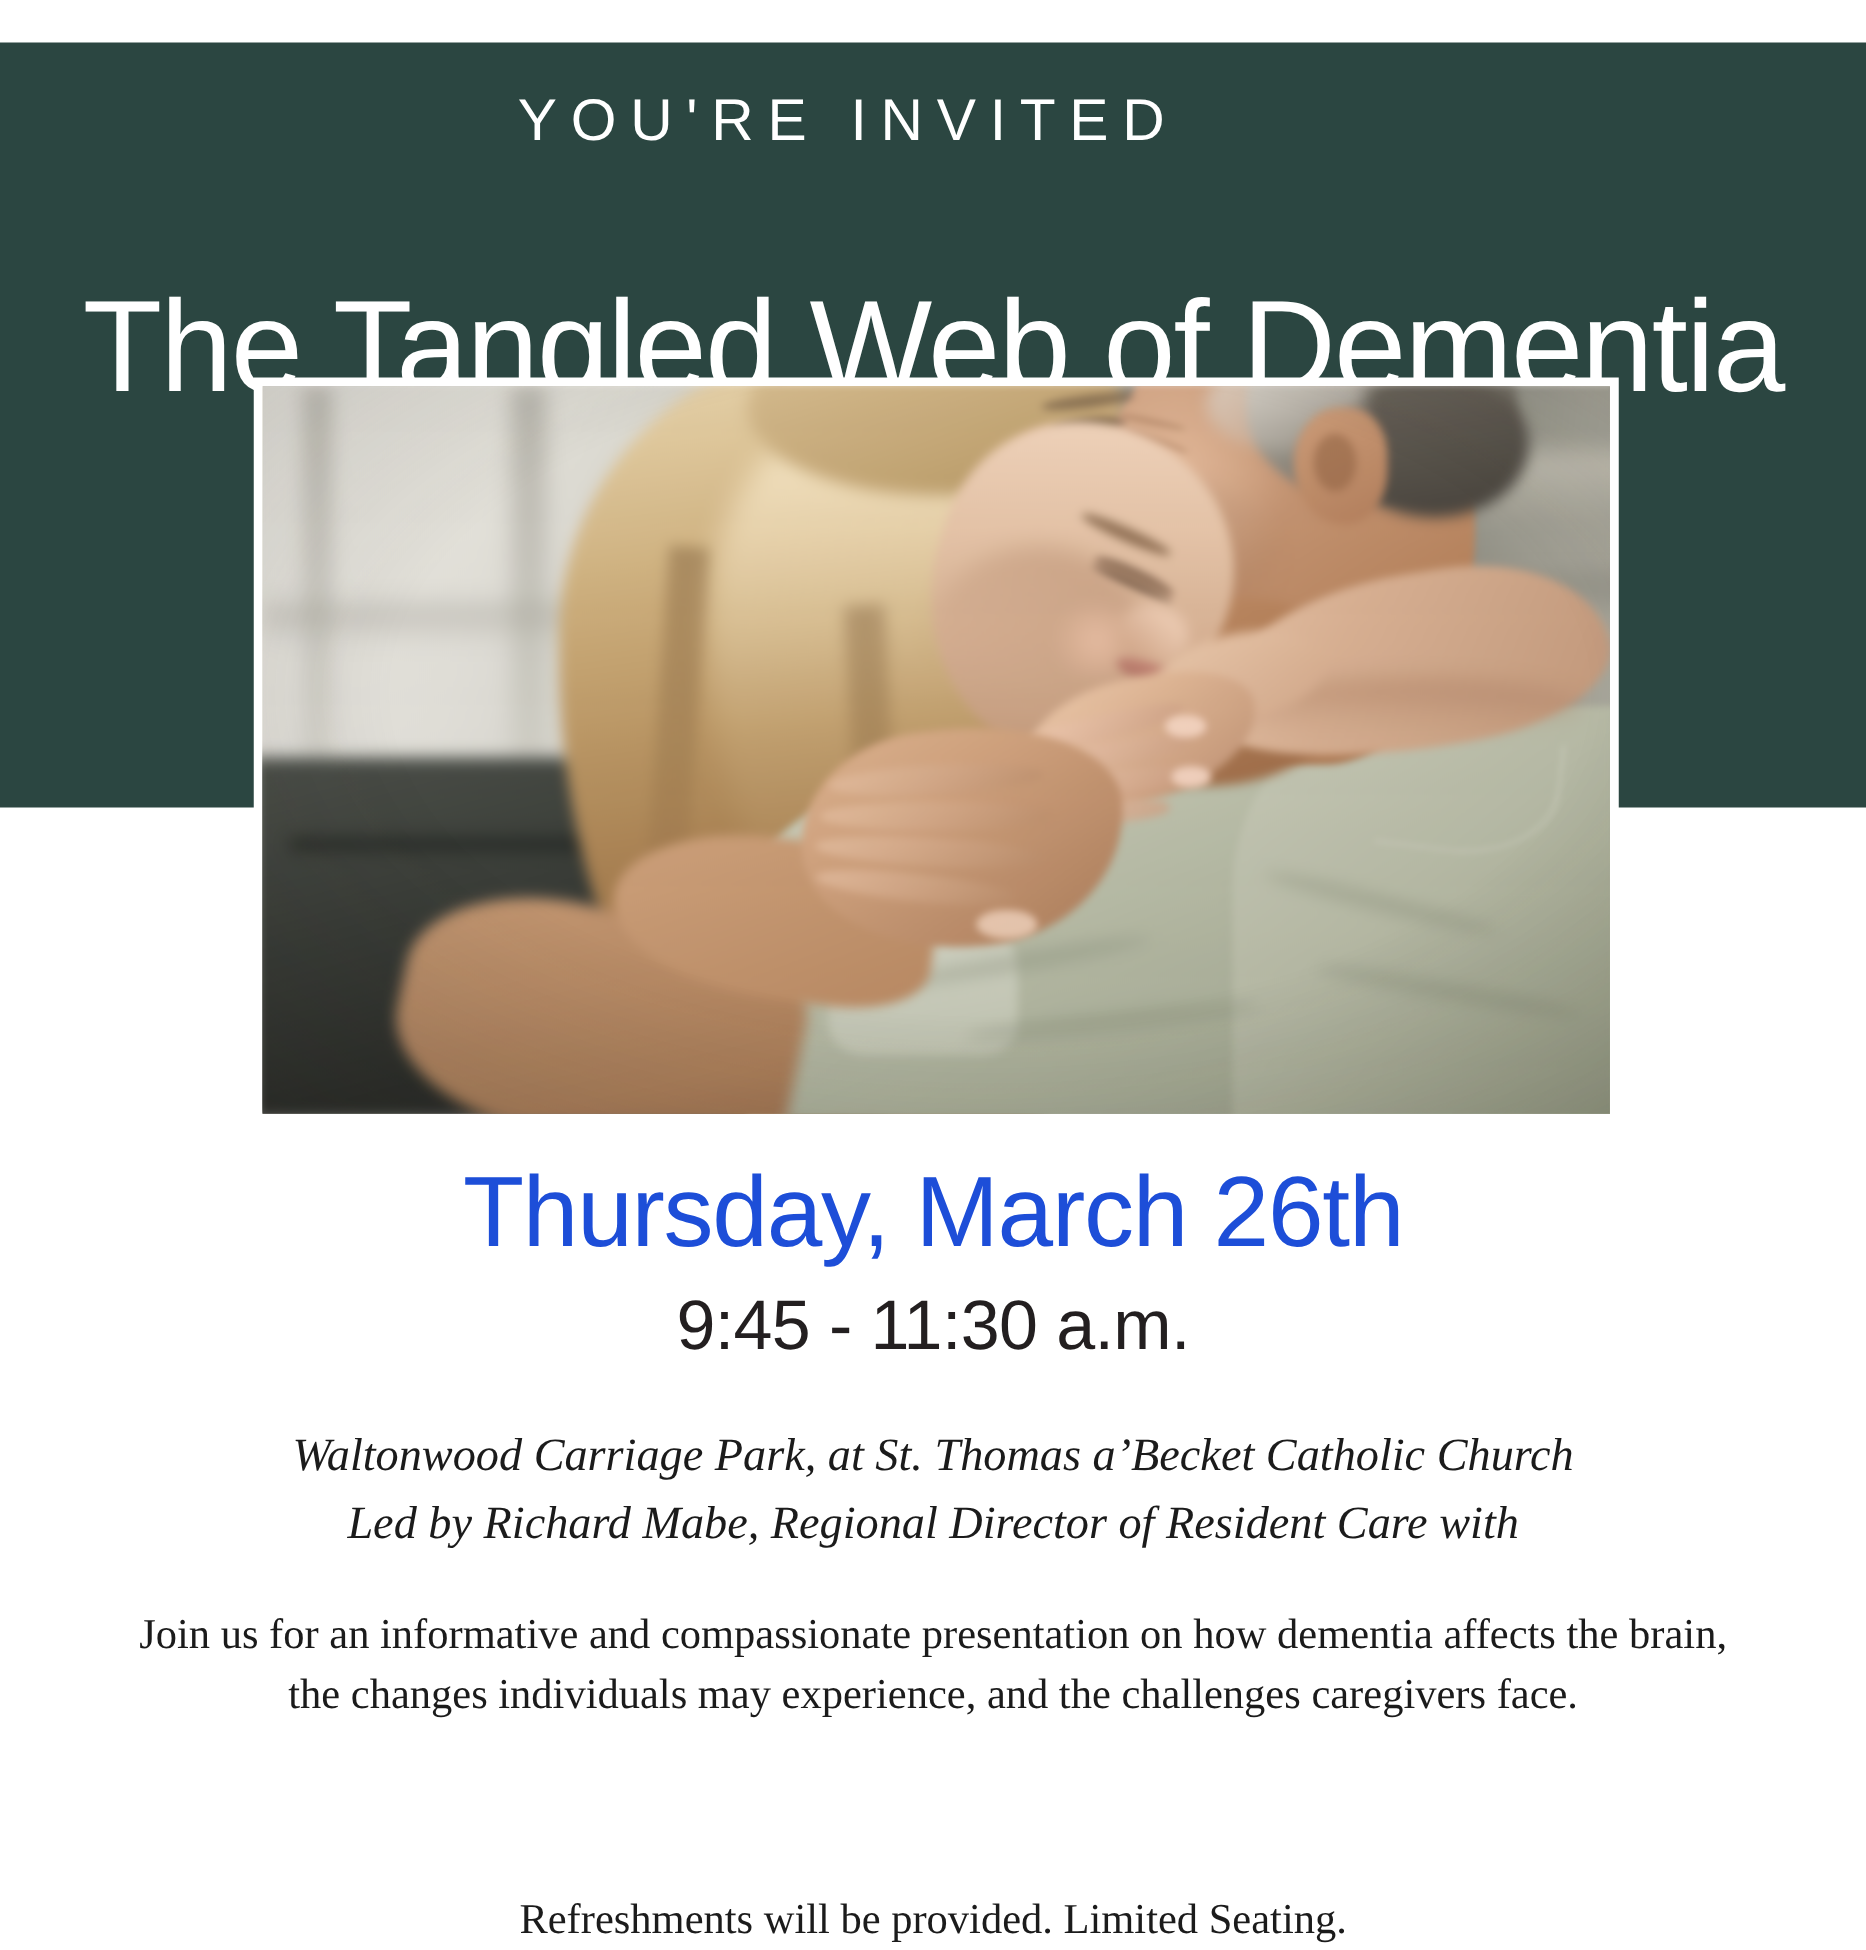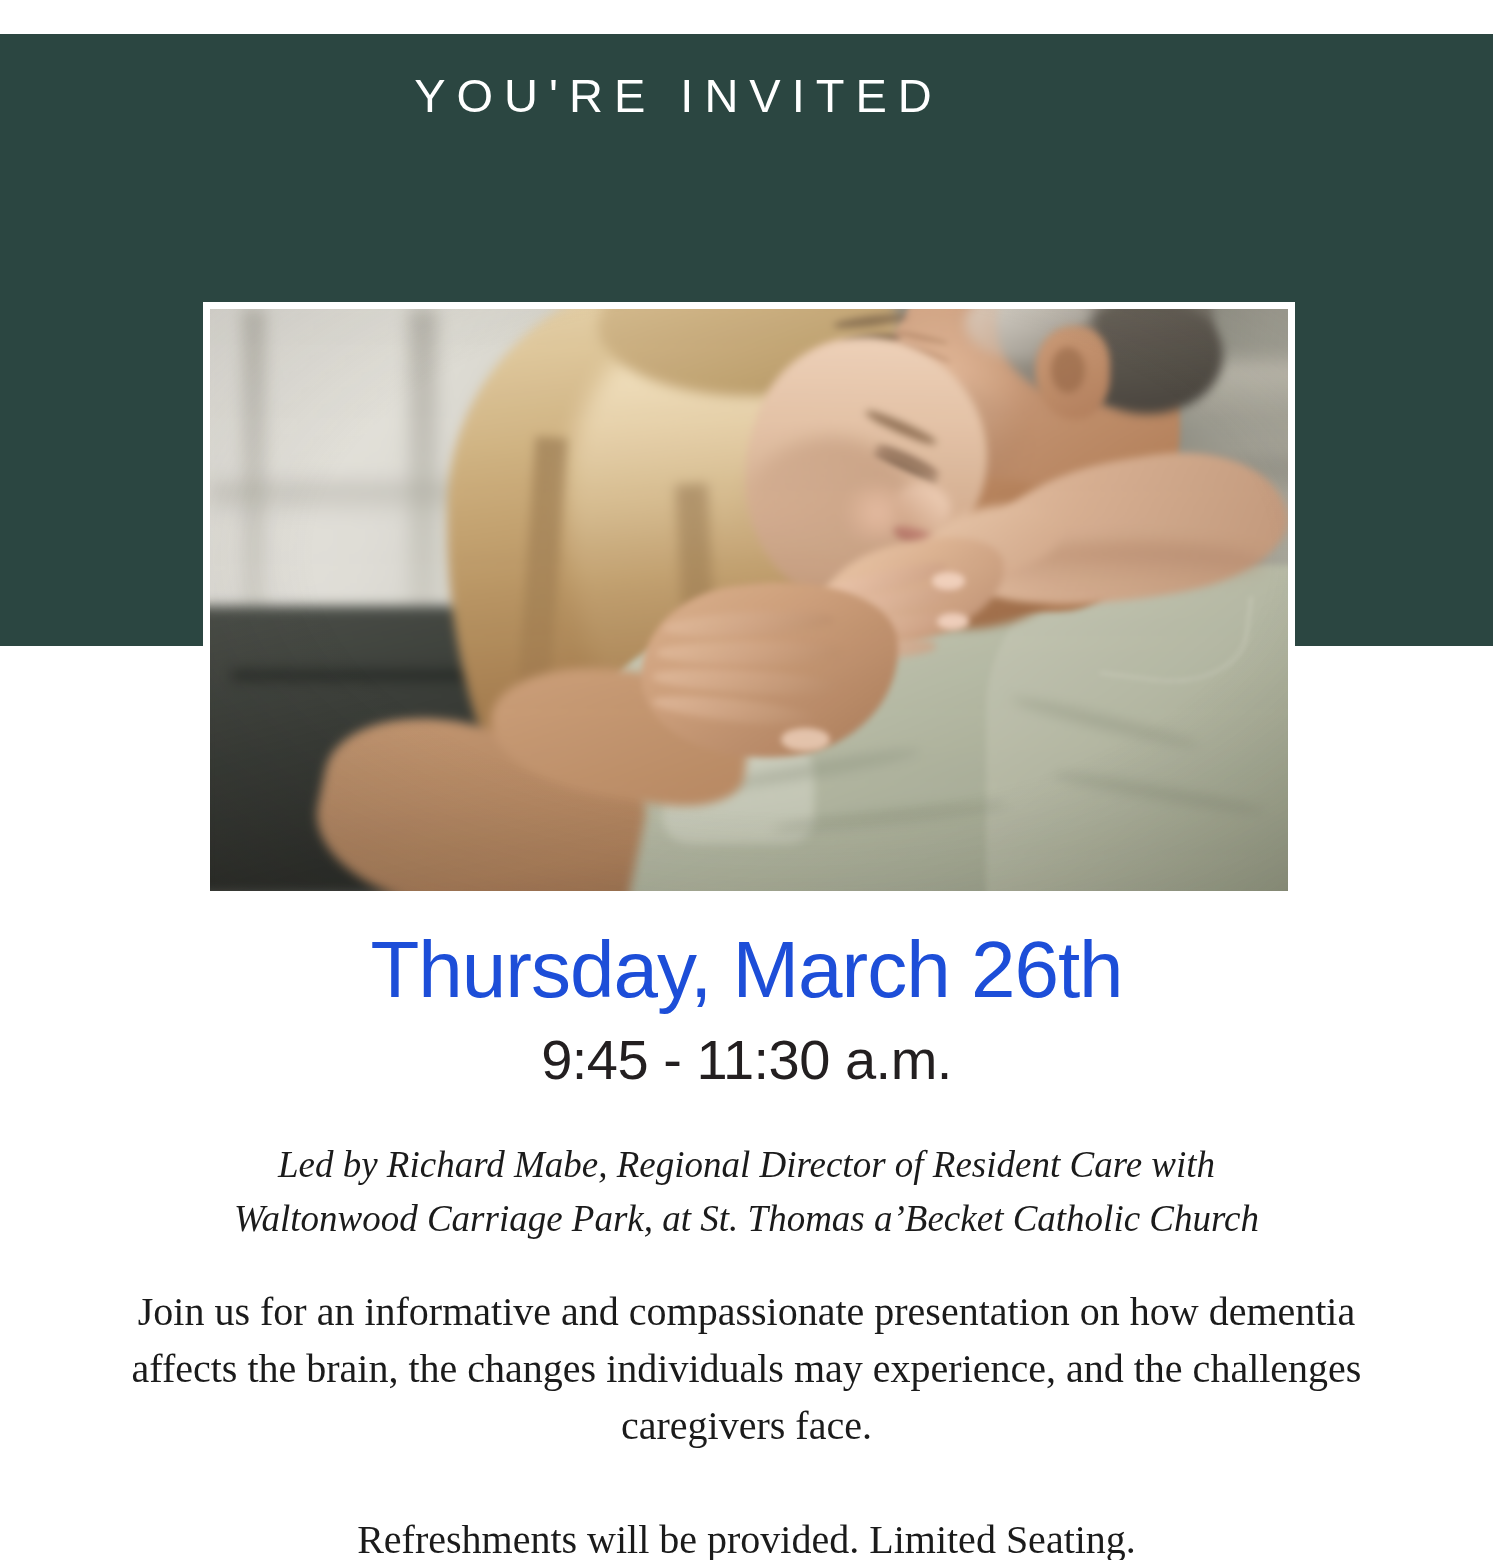--- a/index.html
+++ b/index.html
@@ -544,38 +544,39 @@
     line-height: 1.46;
   }
 
   .para {
     position: absolute;
     left: 96px;
     width: 1301px;
     text-align: center;
     color: #1b1b1b;
     font-family: "Liberation Serif", serif;
-    font-size: 40px;
+    font-size: 34px;
     font-weight: 400;
     line-height: 1.42;
     margin-top: 14px;
   }
   .para-1 { top: 1270px; }
   .para-2 { top: 1384px; }
   .para-3 { top: 1498px; }
 </style>
 </head>
 <body>
 
 <div class="flyer">
 
   <div class="header-band"></div>
 
   <div class="eyebrow">YOU'RE INVITED</div>
 
+  <h1 class="flyer-title">The Tangled Web of Dementia</h1>
 
   <div class="photo-frame">
     <div class="photo">
       <div class="ph-layer bg-room"></div>
       <div class="ph-layer bg-mullion-a"></div>
       <div class="ph-layer bg-mullion-b"></div>
       <div class="ph-layer bg-sillband"></div>
       <div class="ph-layer bg-wallband"></div>
       <div class="ph-layer bg-wallband2"></div>
       <div class="ph-layer bg-sofa"></div>
@@ -657,22 +658,22 @@
       <div class="ph-layer ph-soft"></div>
       <div class="ph-layer ph-vignette"></div>
     </div>
   </div>
 
   <div class="date-line">Thursday, March 26th</div>
 
   <div class="time-line">9:45 - 11:30 a.m.</div>
 
   <div class="presenter">
+    <div>Waltonwood Carriage Park, at St. Thomas a’Becket Catholic Church</div>
     <div>Led by Richard Mabe, Regional Director of Resident Care with</div>
-    <div>Waltonwood Carriage Park, at St. Thomas a’Becket Catholic Church</div>
   </div>
 
   <p class="para para-1">Join us for an informative and compassionate presentation on how dementia affects the brain, the changes individuals may experience, and the challenges caregivers face.</p>
 
 
   <p class="para para-3">Refreshments will be provided. Limited Seating.</p>
 
 </div>
 
 </body></html>

